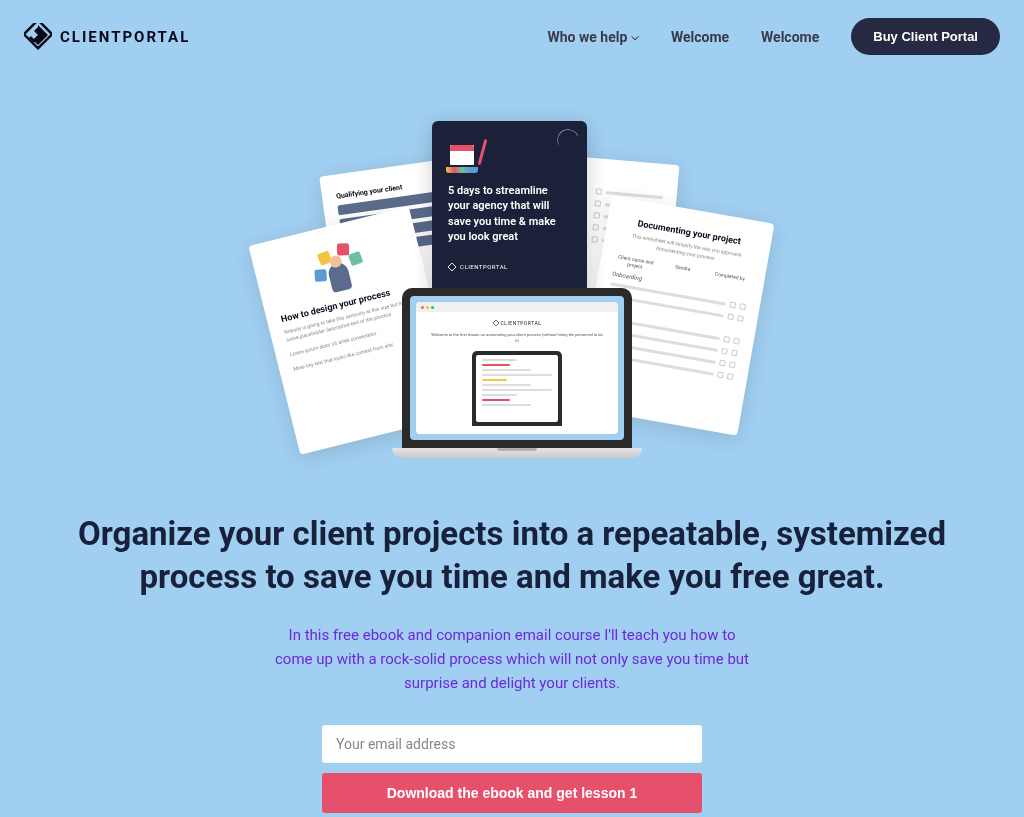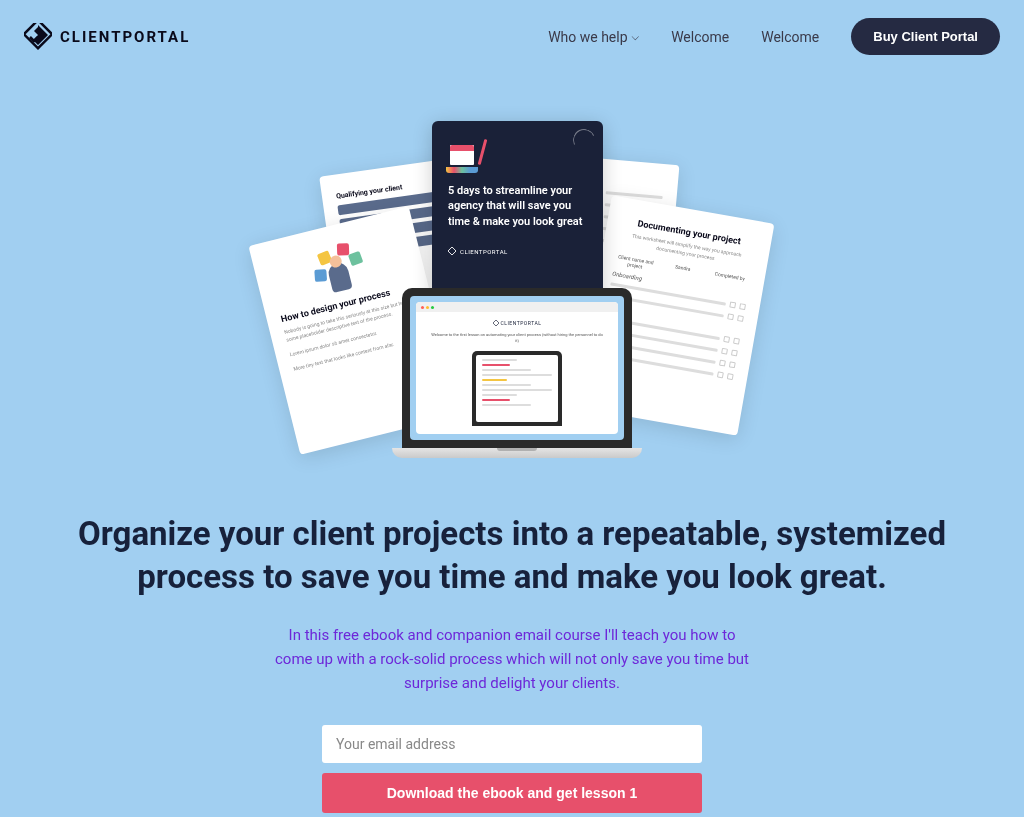--- a/index.html
+++ b/index.html
@@ -47,20 +47,21 @@
       gap: 32px;
     }
     
     .nav-item {
       display: flex;
       align-items: center;
       gap: 4px;
       font-size: 14px;
       color: #3a3a4a;
       cursor: pointer;
+      font-weight: bold;
     }
     
     .chevron {
       font-size: 10px;
       color: #3a3a4a;
     }
     
     .buy-button {
       background-color: #252A42;
       color: #ffffff;
@@ -120,21 +121,21 @@
       width: 95px;
       height: 175px;
       right: 90px;
       top: 48px;
       transform: rotate(5deg);
       z-index: 1;
     }
     
     .dark-card {
       position: absolute;
-      width: 171px;
+      width: 155px;
       height: 195px;
       left: 170px;
       top: 8px;
       background: #1a2138;
       border-radius: 6px;
       padding: 18px 16px;
       color: #fff;
       z-index: 3;
       box-shadow: 0 4px 20px rgba(0,0,0,0.2);
     }
@@ -672,20 +673,20 @@
       </div>
     </div>
     <div class="laptop-base">
         <div class="laptop-notch"></div>
       </div>
   </div>
 
 </div>
 
 <section class="content-section">
-  <h1 class="headline">Organize your client projects into a repeatable, systemized process to save you time and make you look great.</h1>
+  <h1 class="headline">Organize your client projects into a repeatable, systemized process to save you time and make you free great.</h1>
   <p class="subheadline">In this free ebook and companion email course I'll teach you how to come up with a rock-solid process which will not only save you time but surprise and delight your clients.</p>
 
   <div class="form-container">
     <input type="email" class="email-input" placeholder="Your email address" style="">
     <button class="submit-button">Download the ebook and get lesson 1</button>
   </div>
 </section>
 
 </body></html>

